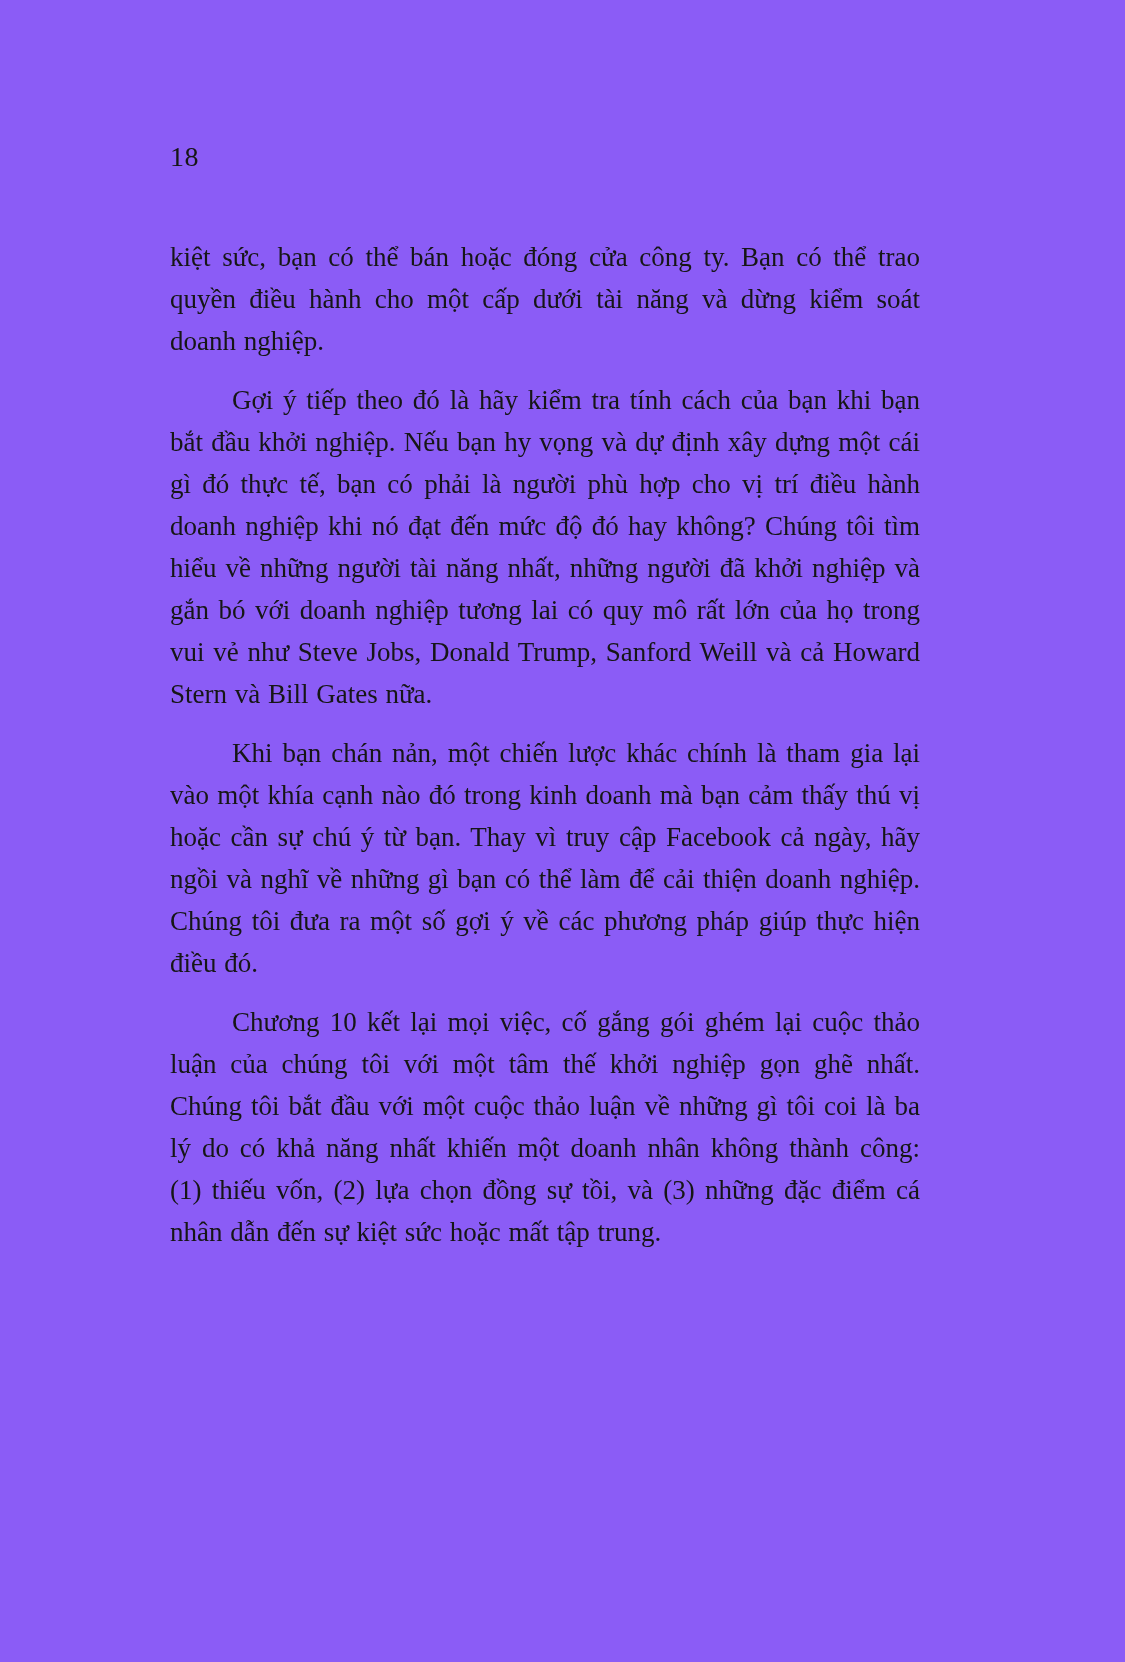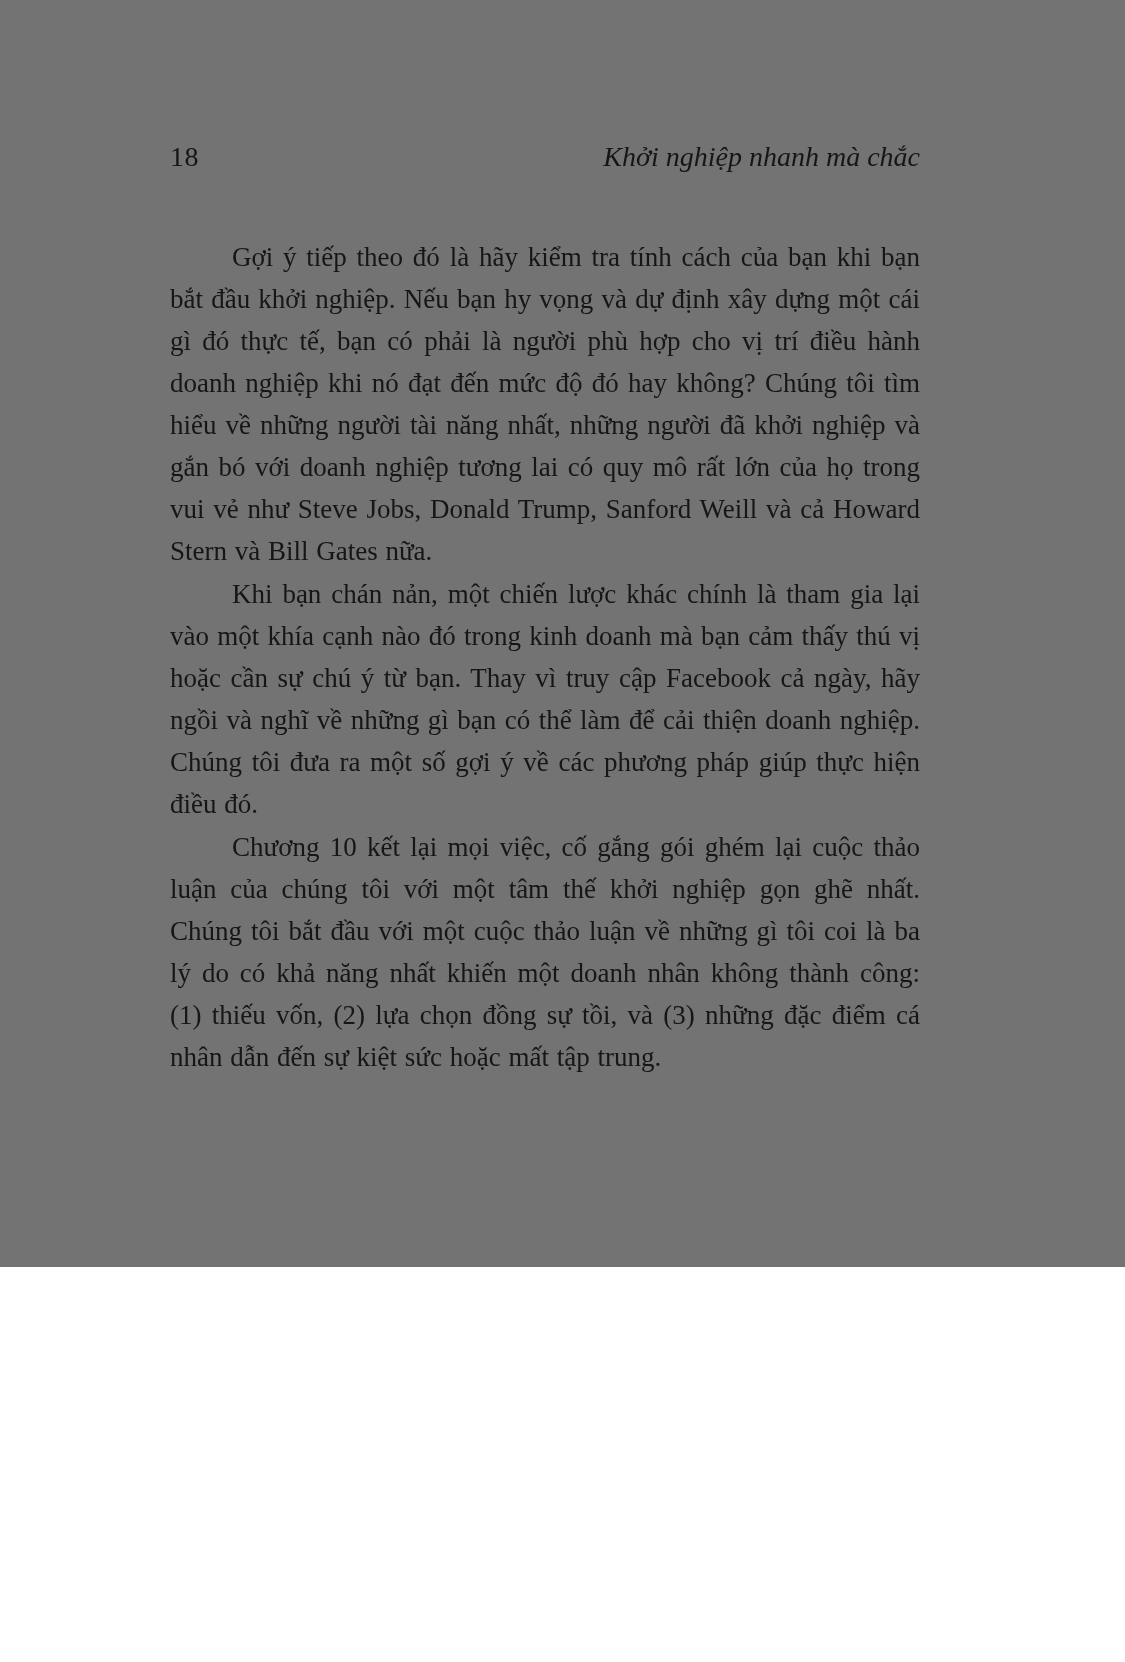--- a/index.html
+++ b/index.html
@@ -11,23 +11,23 @@
     width: 1125px;
     height: 1662px;
     overflow: hidden;
     font-family: "Liberation Serif", "DejaVu Serif", serif;
     color: #161616;
     -webkit-font-smoothing: antialiased;
   }
   .page {
     box-sizing: border-box;
     width: 1125px;
-    height: 1267px;
+    height: 1662px;
     padding: 140px 205px 0 170px;
-    background: #737373;
+    background: #8b5cf6;
   }
   .page-header {
     display: flex;
     justify-content: space-between;
     align-items: baseline;
     font-size: 28px;
     line-height: 34px;
   }
   .page-number {
     font-style: normal;
@@ -40,41 +40,41 @@
     margin-top: 62px;
   }
   .page-body p {
     margin: 0;
     font-size: 27px;
     line-height: 42px;
     text-align: justify;
     word-spacing: 1px;
   }
   .page-body p + p {
-    margin-top: 1px;
+    margin-top: 17px;
   }
   .page-body p.indent {
     text-indent: 62px;
   }
   .chapter-ref {
     font-weight: normal;
   }
 </style>
 </head>
 <body>
 
 <div class="page">
 
   <header class="page-header">
     <span class="page-number">18</span>
-    <span class="running-title">Khởi nghiệp nhanh mà chắc</span>
   </header>
 
   <main class="page-body">
 
+    <p>kiệt sức, bạn có thể bán hoặc đóng cửa công ty. Bạn có thể trao quyền điều hành cho một cấp dưới tài năng và dừng kiểm soát doanh nghiệp.</p>
 
     <p class="indent">Gợi ý tiếp theo đó là hãy kiểm tra tính cách của bạn khi bạn bắt đầu khởi nghiệp. Nếu bạn hy vọng và dự định xây dựng một cái gì đó thực tế, bạn có phải là người phù hợp cho vị trí điều hành doanh nghiệp khi nó đạt đến mức độ đó hay không? Chúng tôi tìm hiểu về những người tài năng nhất, những người đã khởi nghiệp và gắn bó với doanh nghiệp tương lai có quy mô rất lớn của họ trong vui vẻ như Steve Jobs, Donald Trump, Sanford Weill và cả Howard Stern và Bill Gates nữa.</p>
 
     <p class="indent">Khi bạn chán nản, một chiến lược khác chính là tham gia lại vào một khía cạnh nào đó trong kinh doanh mà bạn cảm thấy thú vị hoặc cần sự chú ý từ bạn. Thay vì truy cập Facebook cả ngày, hãy ngồi và nghĩ về những gì bạn có thể làm để cải thiện doanh nghiệp. Chúng tôi đưa ra một số gợi ý về các phương pháp giúp thực hiện điều đó.</p>
 
     <p class="indent"><span class="chapter-ref">Chương 10</span><span> kết lại mọi việc, cố gắng gói ghém lại cuộc thảo luận của chúng tôi với một tâm thế khởi nghiệp gọn ghẽ nhất. Chúng tôi bắt đầu với một cuộc thảo luận về những gì tôi coi là ba lý do có khả năng nhất khiến một doanh nhân không thành công: (1) thiếu vốn, (2) lựa chọn đồng sự tồi, và (3) những đặc điểm cá nhân dẫn đến sự kiệt sức hoặc mất tập trung.</span></p>
 
 
   </main>
 

